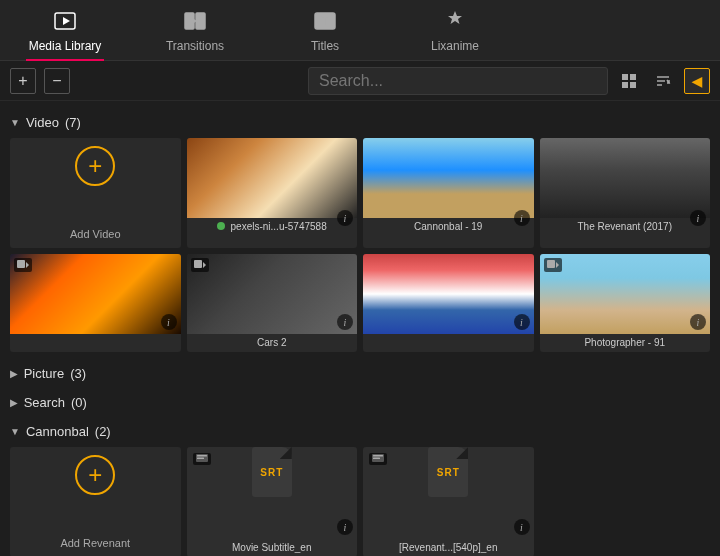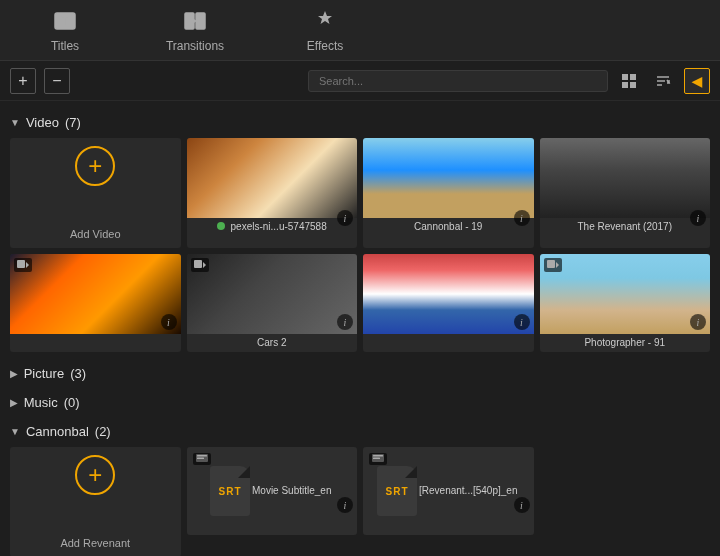--- a/index.html
+++ b/index.html
@@ -87,21 +87,21 @@
     }
     .search-box {
       flex: 1;
       max-width: 300px;
       margin-left: auto;
       background: #2a2a2a;
       border: 1px solid #3a3a3a;
       border-radius: 3px;
       padding: 4px 10px;
       color: #888;
-      font-size: 11px;
+      font-size: 16px;
       outline: none;
     }
     .toolbar-icon-btn {
       width: 26px;
       height: 26px;
       background: none;
       border: none;
       color: #aaa;
       cursor: pointer;
       display: flex;
@@ -252,25 +252,25 @@
       margin-right: 3px;
     }
 
     
     .subtitle-item {
       position: relative;
       background: #2e2e2e;
       border-radius: 3px;
       overflow: hidden;
       cursor: pointer;
-      height: 88px;
-      display: flex;
-      flex-direction: row;
-      align-items: center;
-      justify-content: center;
+      height: 110px;
+      display: flex;
+      flex-direction: column;
+      align-items: center;
+      justify-content: space-between;
     }
 
     .srt-icon {
       display: flex;
       flex-direction: column;
       align-items: center;
       justify-content: center;
       gap: 2px;
     }
     .srt-paper {
@@ -331,47 +331,56 @@
       background: linear-gradient(180deg, #c44 0%, #e66 20%, #fff 50%, #3366aa 70%, #2244aa 100%);
     }
     .thumb-photo {
       background: linear-gradient(180deg, #87ceeb 0%, #7ec8e3 30%, #d2b48c 70%, #c2a060 100%);
     }
   </style>
 </head>
 <body>
 
 <div class="top-nav">
-  <div class="nav-item">
+  <div class="nav-item active">
     <div class="nav-icon">
-      <svg viewBox="0 0 24 24" fill="none" stroke="#aaa" stroke-width="1.5">
-          <rect x="2" y="4" width="20" height="16" rx="2"></rect>
-          <text x="12" y="16" text-anchor="middle" font-size="12" fill="#aaa" stroke="none" font-weight="bold">T</text>
+      <svg viewBox="0 0 24 24">
+          <rect x="2" y="4" width="20" height="16" rx="2" fill="none" stroke="#fff" stroke-width="1.5"></rect>
+          <polygon points="10,8 10,16 17,12" fill="#fff"></polygon>
         </svg>
     </div>
-    <span>Titles</span>
+    <span>Media Library</span>
   </div>
   <div class="nav-item">
     <div class="nav-icon">
       <svg viewBox="0 0 24 24" fill="none" stroke="#aaa" stroke-width="1.5">
           <rect x="2" y="4" width="9" height="16" rx="1"></rect>
           <rect x="13" y="4" width="9" height="16" rx="1"></rect>
           <line x1="11" y1="12" x2="13" y2="12"></line>
           <polyline points="10,10 12,12 10,14"></polyline>
         </svg>
     </div>
     <span>Transitions</span>
   </div>
   <div class="nav-item">
     <div class="nav-icon">
+      <svg viewBox="0 0 24 24" fill="none" stroke="#aaa" stroke-width="1.5">
+          <rect x="2" y="4" width="20" height="16" rx="2"></rect>
+          <text x="12" y="16" text-anchor="middle" font-size="12" fill="#aaa" stroke="none" font-weight="bold">T</text>
+        </svg>
+    </div>
+    <span>Titles</span>
+  </div>
+  <div class="nav-item">
+    <div class="nav-icon">
       <svg viewBox="0 0 24 24" fill="#aaa">
           <path d="M12 2l2 5h5l-4 3 1.5 5L12 12l-4.5 3 1.5-5-4-3h5z"></path>
         </svg>
     </div>
-    <span>Effects</span>
+    <span>Lixanime</span>
   </div>
 </div>
 
 <div class="toolbar">
   <button class="toolbar-btn">+</button>
   <button class="toolbar-btn">−</button>
   <input class="search-box" type="text" placeholder="Search..." style="">
   <button class="toolbar-icon-btn">
     <svg width="16" height="16" viewBox="0 0 16 16" fill="#aaa">
         <rect x="1" y="1" width="6" height="6"></rect>
@@ -487,21 +496,21 @@
   </div>
 
   <div class="section-header">
     <span class="arrow">▶</span>
     <span>Picture</span>
     <span>(3)</span>
   </div>
 
   <div class="section-header">
     <span class="arrow">▶</span>
-    <span>Music</span>
+    <span>Search</span>
     <span>(0)</span>
   </div>
 
   <div class="section-header">
     <span class="arrow">▼</span>
     <span>Cannonbal</span>
     <span>(2)</span>
   </div>
 
   <div class="media-grid">

